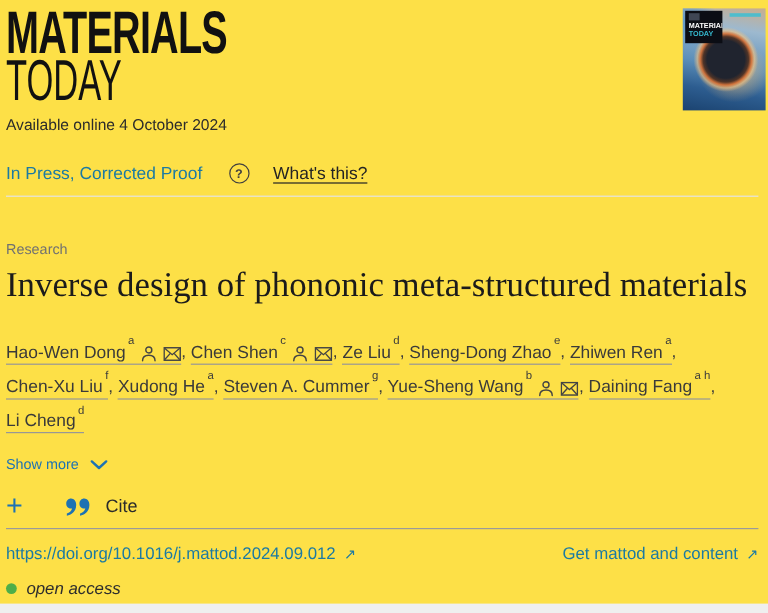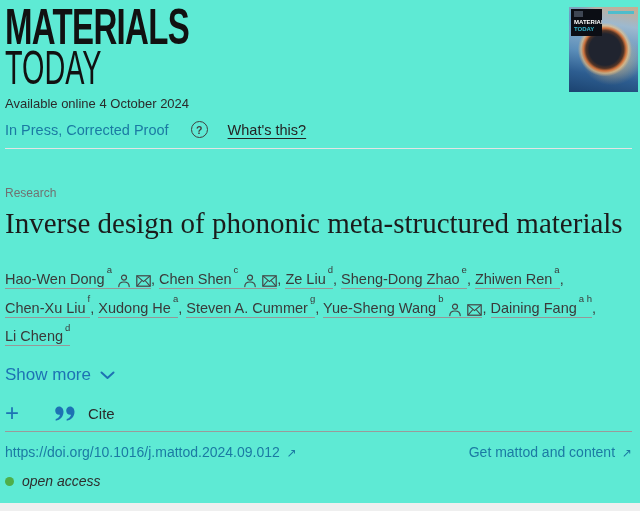--- a/index.html
+++ b/index.html
@@ -10,21 +10,21 @@
     --gray-label:#717171;
     --underline-gray:#979797;
     --div-light:#e4e4e4;
     --div-dark:#9a9a9a;
     --oa-green:#4fae49;
     --logo-black:#111111;
   }
   *{margin:0;padding:0;box-sizing:border-box;}
   html,body{background:#ffffff;}
   body{font-family:"Liberation Sans","DejaVu Sans",sans-serif;color:var(--text-dark);}
-  .page{position:relative;width:640px;height:511px;background:#5eead4;overflow:hidden;}
+  .page{position:relative;width:640px;height:511px;background:#fde047;overflow:hidden;}
   .content{padding:6px 8px 0 5px;}
 
   
   .logo{white-space:nowrap;}
   .logo-m{font-weight:900;font-size:50px;line-height:42px;letter-spacing:-1px;
           transform:scaleX(.66);transform-origin:0 50%;color:var(--logo-black);}
   .logo-t{font-weight:400;font-size:48px;line-height:40px;letter-spacing:0;
           transform:scaleX(.60);transform-origin:0 50%;color:var(--logo-black);}
 
   
@@ -37,41 +37,41 @@
   }
   .cover-badge{position:absolute;top:2px;left:2px;width:31px;height:27px;background:#0b0d14;
                padding:2px 2px 0 3px;overflow:hidden;}
   .badge-mark{width:9px;height:6px;background:#3f4654;margin-bottom:2px;}
   .badge-l1{color:#ffffff;font-weight:700;font-size:6px;line-height:7px;letter-spacing:0;}
   .badge-l2{color:#35b9cf;font-weight:700;font-size:6px;line-height:7px;}
   .cover-topline{position:absolute;top:4px;right:4px;width:26px;height:3px;background:rgba(60,190,210,.85);}
 
   
   .available{margin-top:8px;font-size:13px;color:#2b2b2b;}
-  .status-row{margin-top:10px;display:flex;align-items:center;font-size:14.5px;}
+  .status-row{margin-top:25px;display:flex;align-items:center;font-size:14.5px;}
   .status{color:var(--link-teal);}
   .q-icon{margin-left:22px;width:17px;height:17px;border:1.6px solid #3f3f3f;border-radius:50%;
           display:inline-flex;align-items:center;justify-content:center;
           font-size:10.5px;font-weight:700;color:#3f3f3f;cursor:pointer;}
   .whats-this{margin-left:20px;color:#242424;text-decoration:underline;text-underline-offset:3px;
               text-decoration-thickness:1px;cursor:pointer;}
   .div1{margin-top:10px;border:none;border-top:1px solid var(--div-light);}
 
   
   .category{margin-top:37px;font-size:12px;color:var(--gray-label);}
   .title{margin-top:5px;font-family:"Liberation Serif","DejaVu Serif",serif;font-weight:400;
          font-size:29px;line-height:37px;color:#1b1b1b;max-width:632px;}
   .authors{margin-top:21px;font-size:14.5px;line-height:23px;color:var(--text-mid);max-width:632px;}
   .author{white-space:nowrap;border-bottom:1px solid var(--underline-gray);padding-bottom:1px;cursor:pointer;}
   .a-sup{font-size:9.5px;position:relative;top:-5px;margin-left:2px;}
   .a-icon{display:inline-block;margin-left:5px;vertical-align:-1px;}
   .a-icon svg{display:inline-block;vertical-align:middle;}
   .a-sep{border:none;}
 
-  .show-more{margin-top:17px;display:flex;align-items:center;font-size:17px;
+  .show-more{margin-top:17px;display:flex;align-items:center;font-size:12px;
              color:var(--action-blue);cursor:pointer;width:max-content;}
   .show-more svg{margin-left:9px;}
 
   
   .actions{margin-top:19px;display:flex;align-items:center;font-size:15px;color:#2b2b2b;}
   .action{display:flex;align-items:center;cursor:pointer;}
   .action + .action{margin-left:27px;}
   .plus-icon{color:var(--action-blue);font-size:24px;font-weight:400;line-height:18px;margin-right:9px;}
   .share-icon{margin-right:8px;display:inline-flex;}
   .cite-icon{margin-right:9px;display:inline-flex;}

